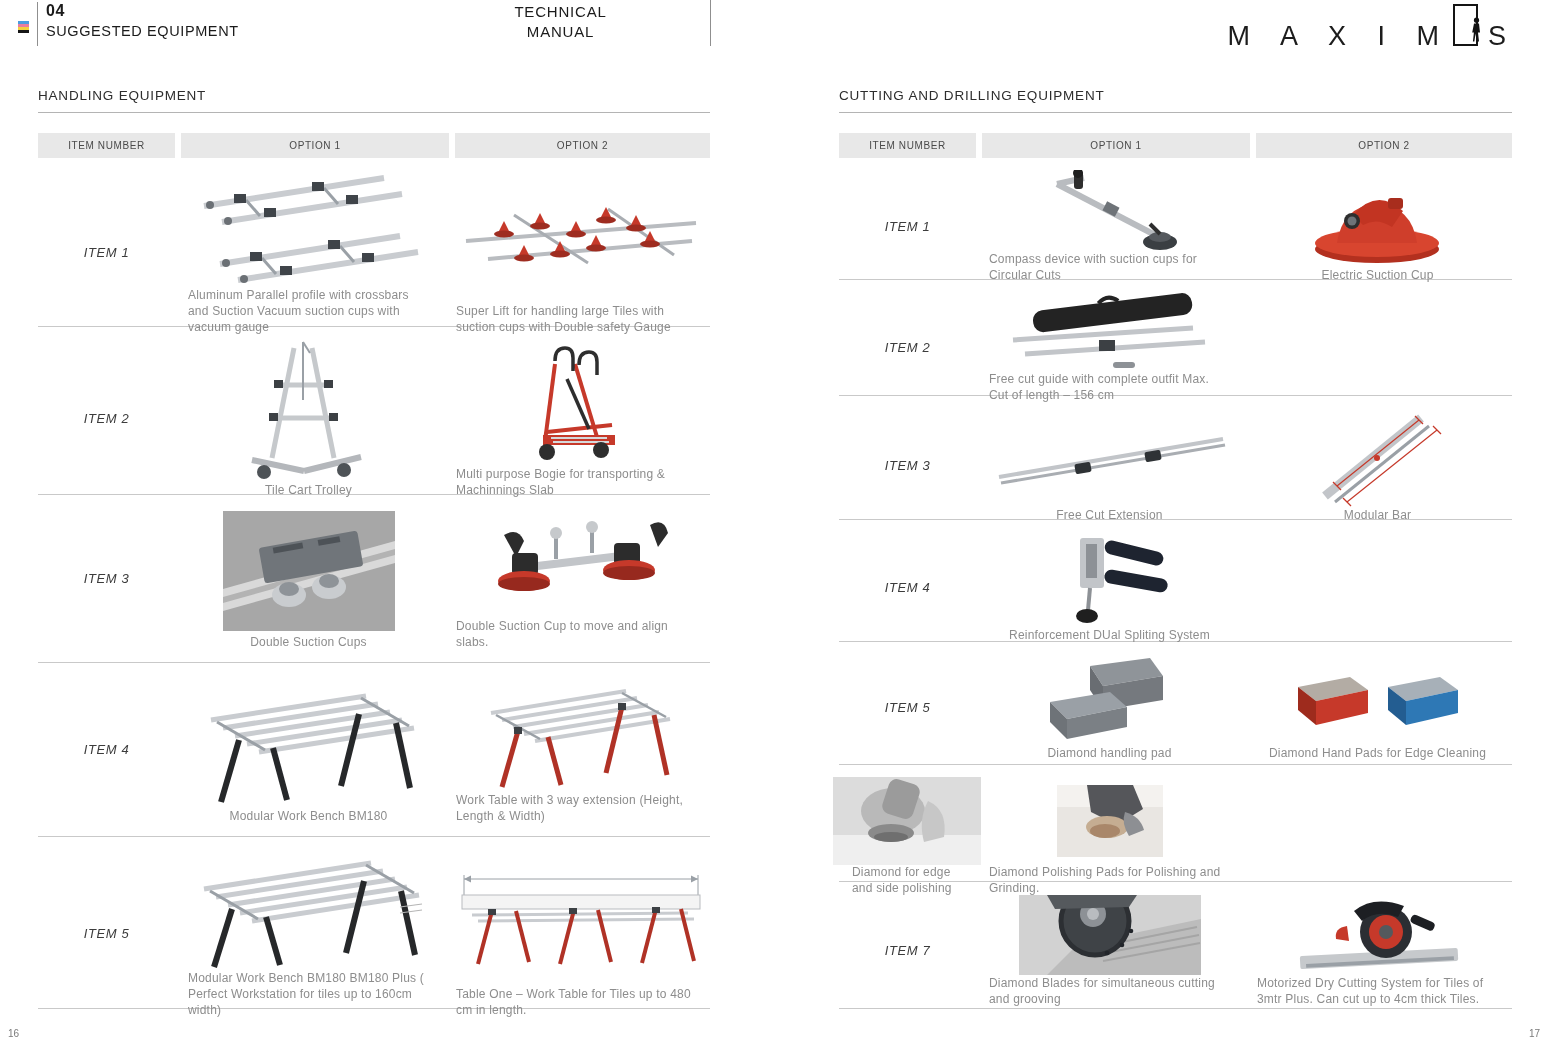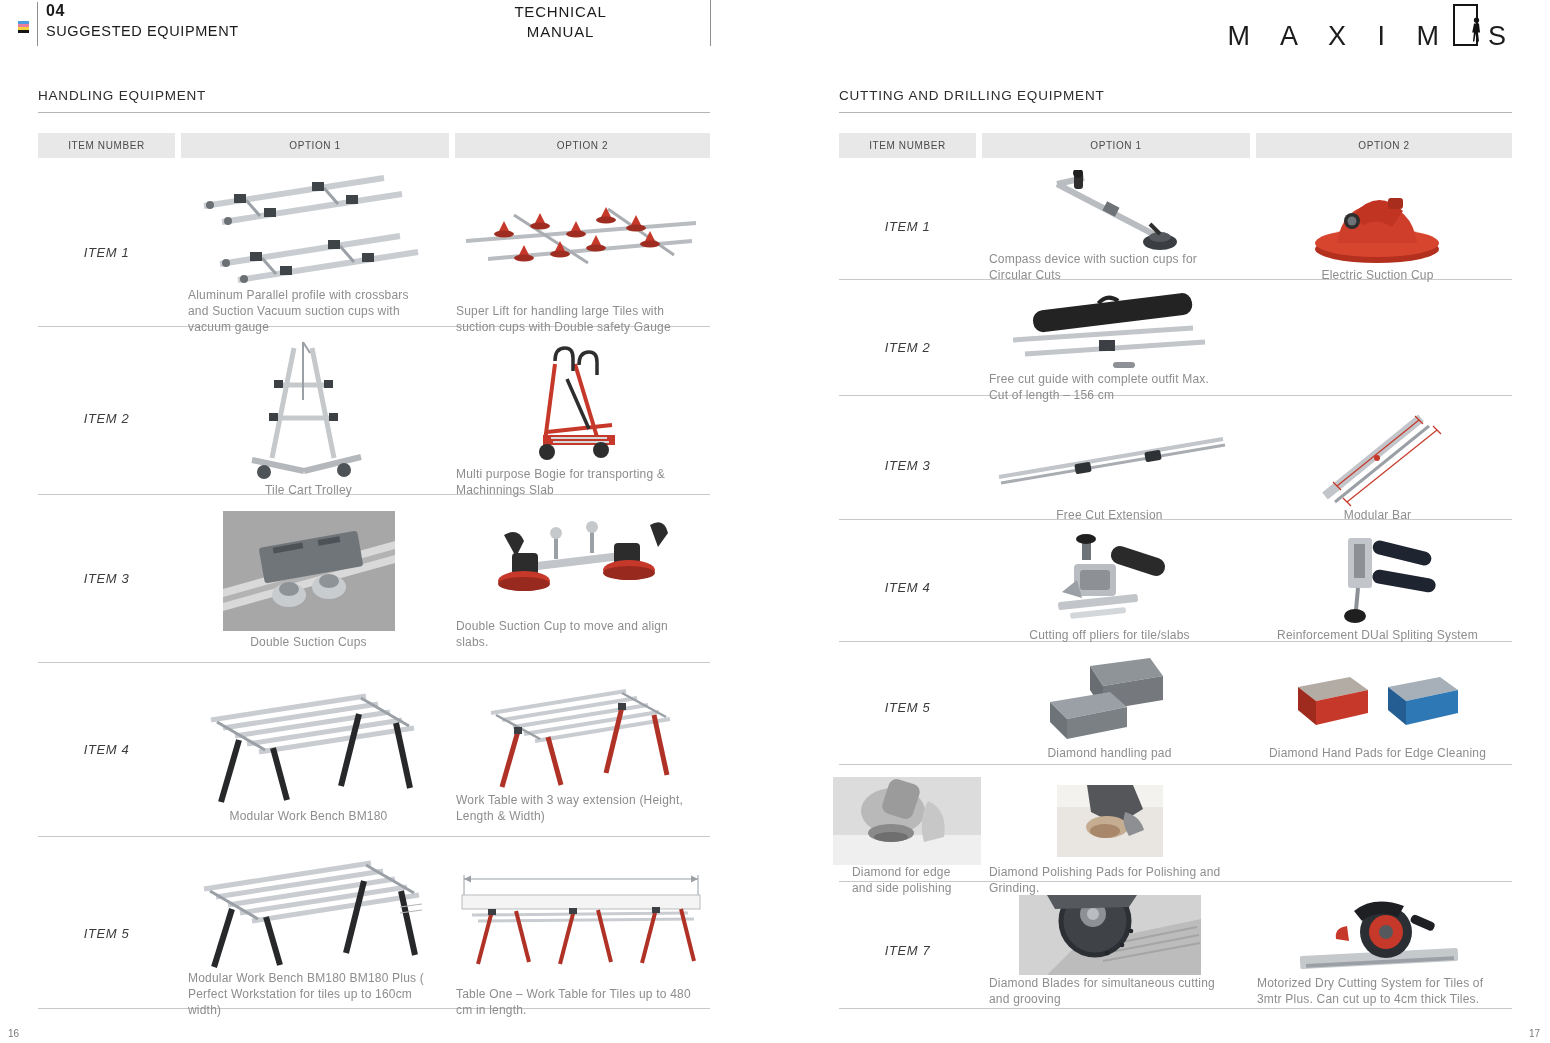--- a/index.html
+++ b/index.html
@@ -467,35 +467,20 @@
           </svg>
         </div>
         <div class="caption">Modular Bar</div>
       </div>
     </div>
 
     <div class="row r3">
       <div class="cell-item">ITEM 4</div>
       <div class="cell-opt">
         <div class="img-wrap">
-          <svg width="175" height="92" viewBox="0 0 175 92">
-            <rect x="88" y="18" width="56" height="18" rx="9" fill="#2a2a2a" transform="rotate(18 116 27)"></rect>
-            <rect x="52" y="30" width="42" height="32" rx="4" fill="#b9bcc0"></rect>
-            <rect x="58" y="36" width="30" height="20" rx="3" fill="#8d9196"></rect>
-            <rect x="60" y="4" width="9" height="22" fill="#6e7378"></rect>
-            <ellipse cx="64" cy="5" rx="10" ry="5" fill="#1f1f1f"></ellipse>
-            <path d="M40 58 L55 46 L60 64 Z" fill="#9aa0a6"></path>
-            <rect x="36" y="64" width="80" height="8" rx="2" fill="#c2c5c9" transform="rotate(-6 76 68)"></rect>
-            <rect x="48" y="76" width="56" height="6" rx="2" fill="#d4d7da" transform="rotate(-6 76 79)"></rect>
-          </svg>
-        </div>
-        <div class="caption">Cutting off pliers for tile/slabs</div>
-      </div>
-      <div class="cell-opt">
-        <div class="img-wrap">
           <svg width="175" height="96" viewBox="0 0 175 96">
             <rect x="58" y="6" width="24" height="50" rx="3" fill="#c2c5c9"></rect>
             <rect x="64" y="12" width="11" height="34" fill="#8d9196"></rect>
             <rect x="82" y="14" width="60" height="14" rx="7" fill="#1e2430" transform="rotate(14 112 21)"></rect>
             <rect x="82" y="42" width="64" height="14" rx="7" fill="#1e2430" transform="rotate(10 114 49)"></rect>
             <line x1="68" y1="56" x2="66" y2="78" stroke="#8d9196" stroke-width="4"></line>
             <ellipse cx="65" cy="84" rx="11" ry="7" fill="#1f1f1f"></ellipse>
           </svg>
         </div>
         <div class="caption">Reinforcement DUal Spliting System</div>

